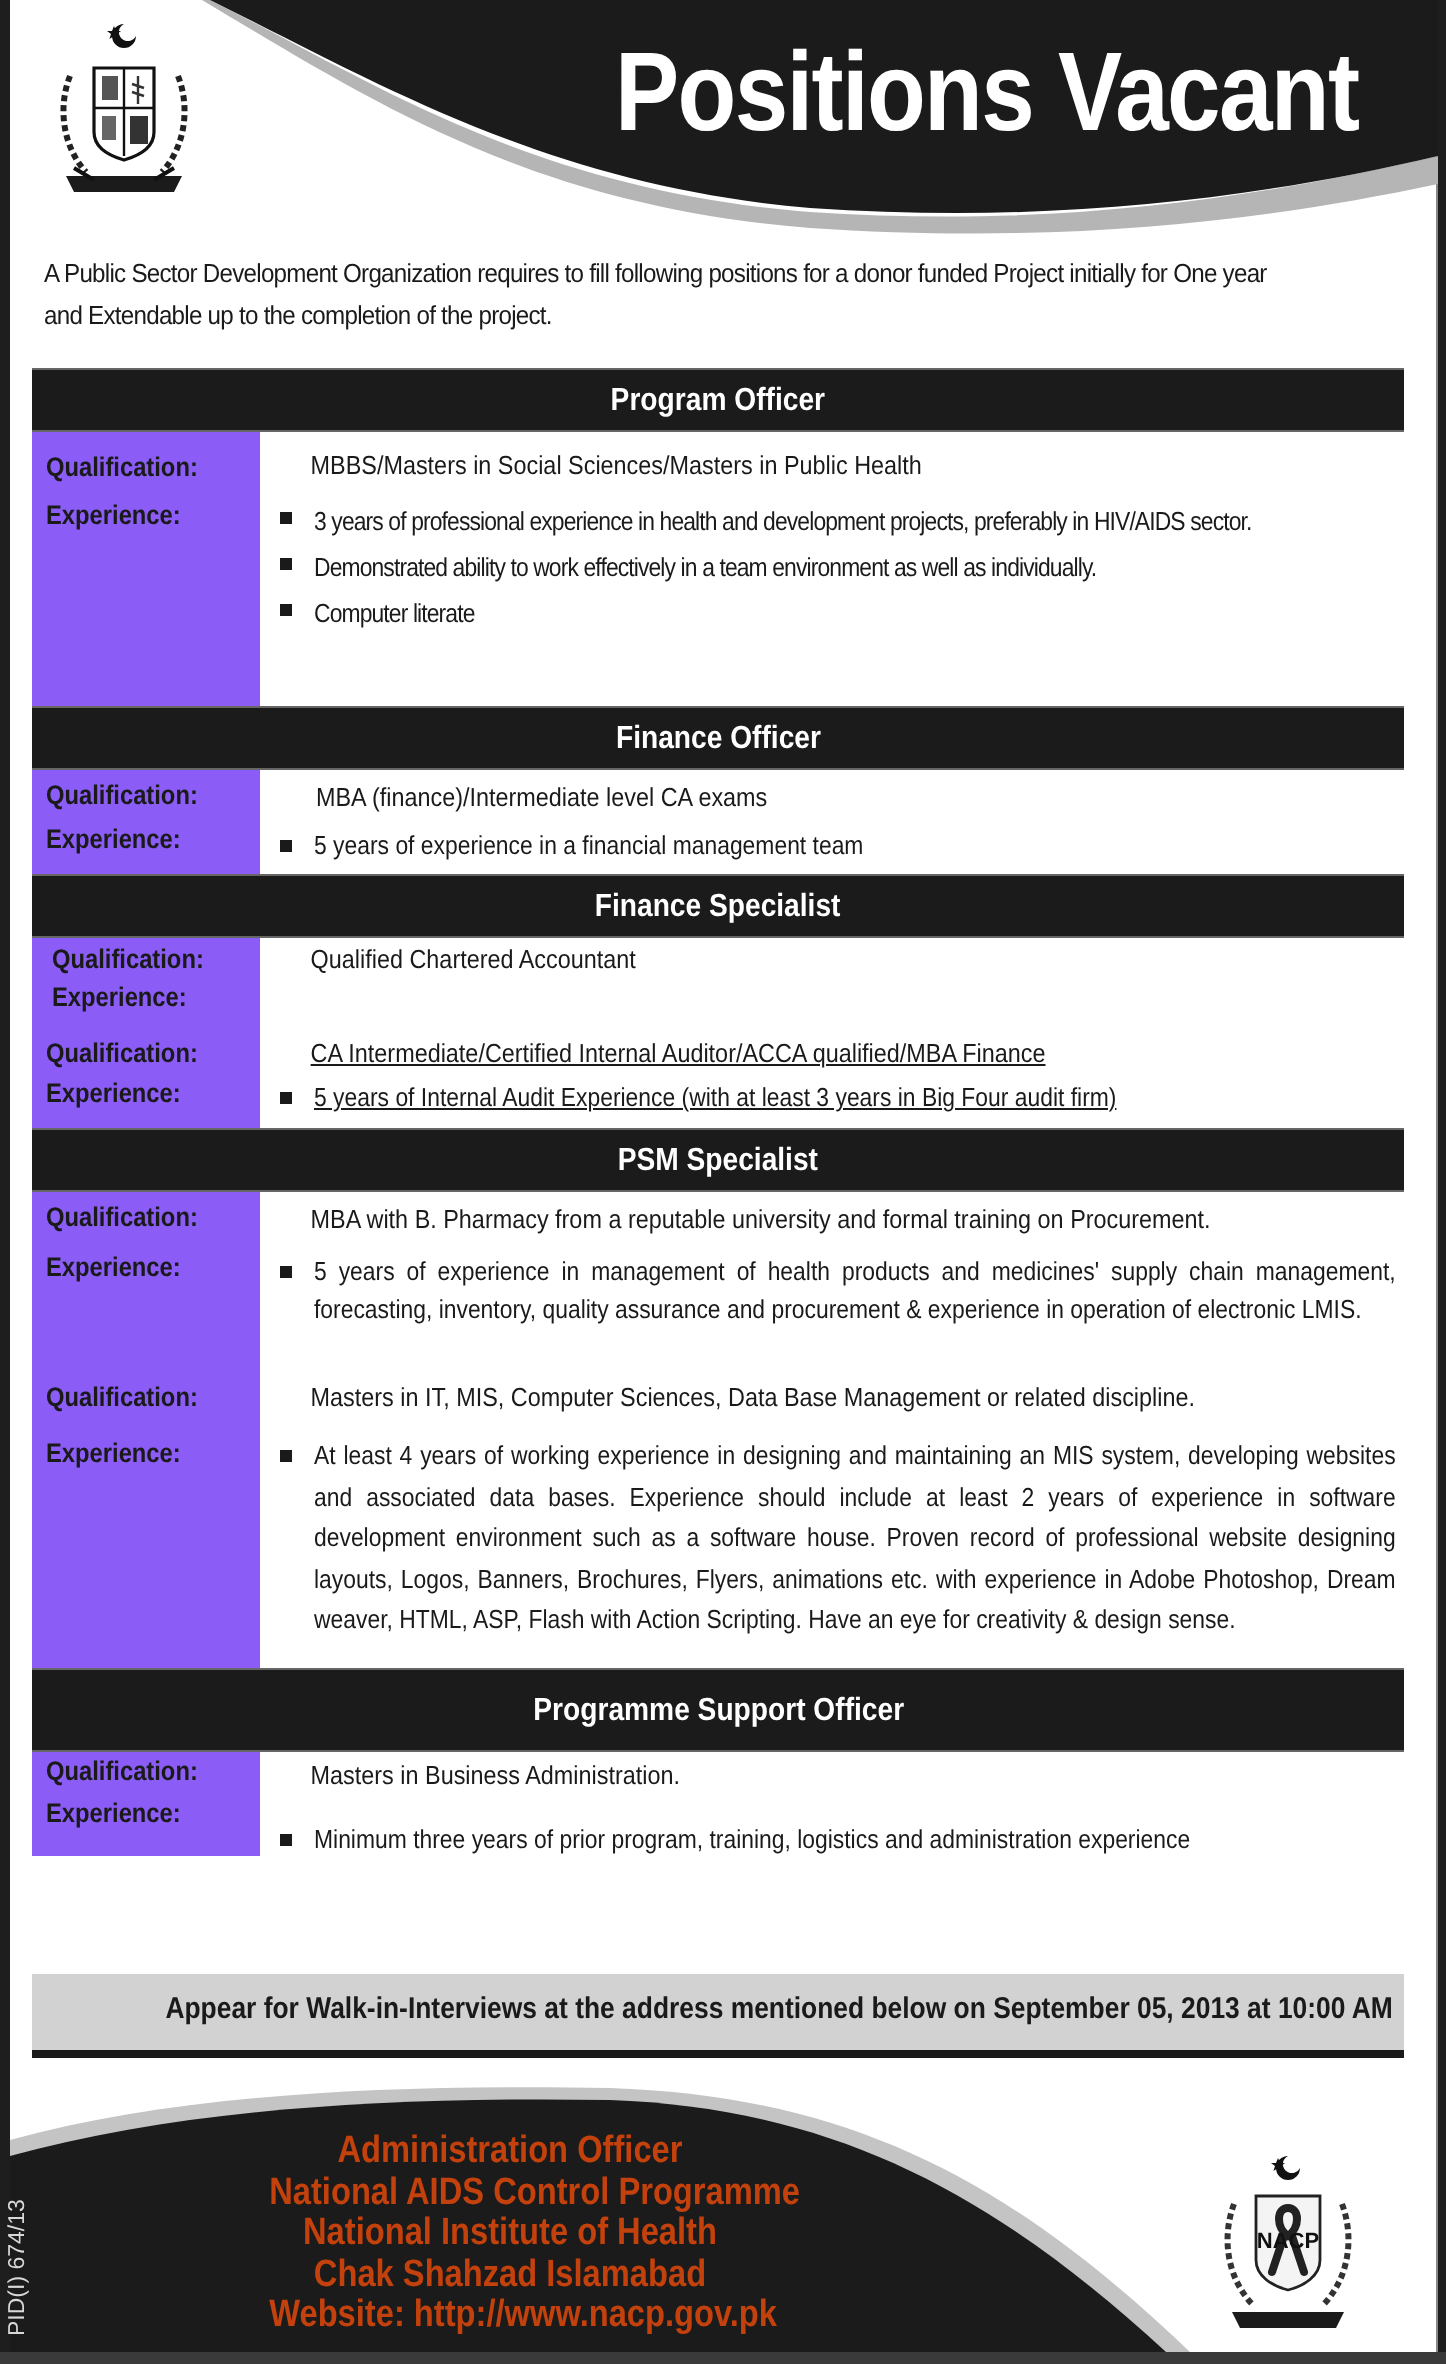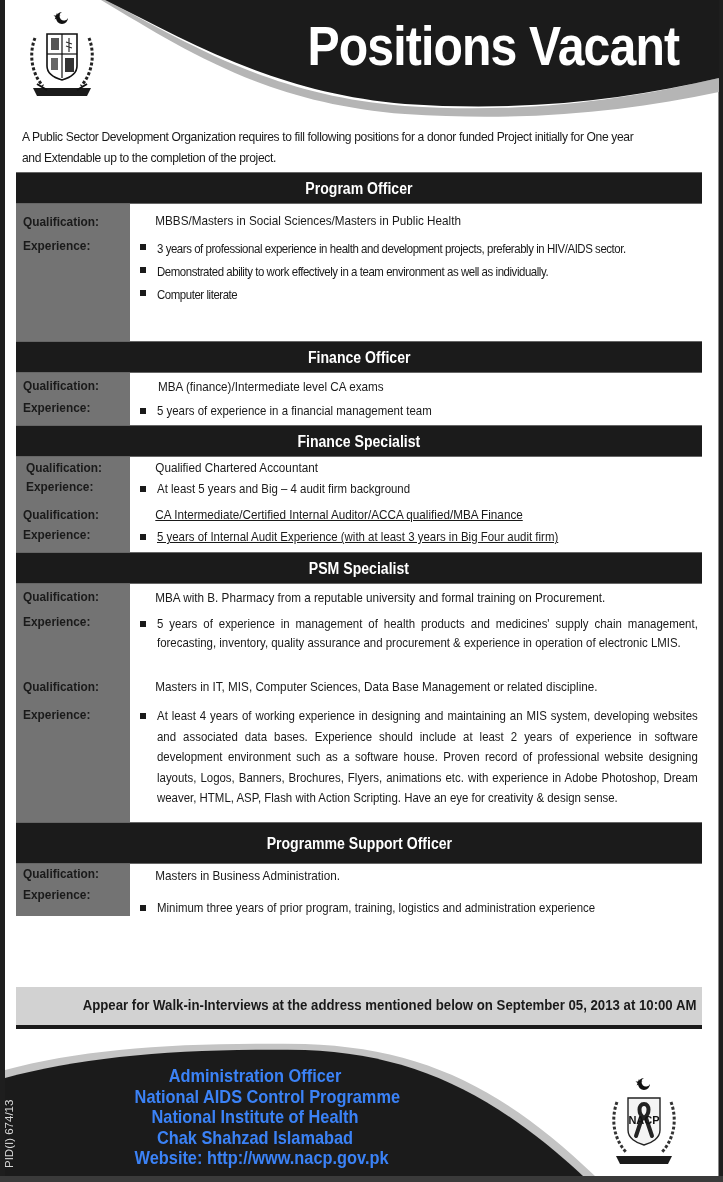--- a/index.html
+++ b/index.html
@@ -16,48 +16,48 @@
   .header svg.wave { position: absolute; left: 0; top: 0; }
   .emblem { position: absolute; left: 22px; top: 8px; width: 70px; height: 96px; }
   .title { position: absolute; right: 40px; top: 8px; color: #fff; font-weight: bold;
            font-size: 56px; letter-spacing: -1px; transform: scaleX(0.86); transform-origin: right top;
            line-height: 76px; white-space: nowrap; }
 
   .intro { position: absolute; left: 22px; top: 126px; width: 690px; font-size: 13px; line-height: 21px;
            letter-spacing: -0.4px; transform: scaleX(0.93); transform-origin: left top; width: 742px; }
 
   
-  .positions { position: absolute; left: 16px; top: 172px; width: 686px; }
+  .positions { position: absolute; left: 16px; top: 184px; width: 686px; }
   .pos { position: relative; }
   .pos-header { background: #1b1b1b; color: #fff; text-align: center; font-weight: bold;
                 font-size: 16px; height: 32px; line-height: 32px; border-top: 1px solid #666; border-bottom: 1px solid #666; }
   .pos-header span { display: inline-block; transform: scaleX(0.88); }
   .pos-body { display: flex; }
-  .pos-labels { width: 114px; background: #737373; flex: none; padding-left: 7px; }
+  .pos-labels { width: 114px; background: #8b5cf6; flex: none; padding-left: 7px; }
   .pos-content { flex: 1; padding-left: 10px; padding-right: 4px; }
   .lbl { font-weight: bold; font-size: 13.5px; display: block; white-space: nowrap;
          transform: scaleX(0.88); transform-origin: left center; }
   .qual { font-size: 13px; display: block; padding-left: 17px; white-space: nowrap;
           transform: scaleX(0.9); transform-origin: left center; }
   .bullets { list-style: none; }
   .bullets li { position: relative; padding-left: 17px; font-size: 13px; }
   .bullets li .bul { position: absolute; left: 0; top: 7px; width: 6px; height: 6px; background: #1a1a1a; }
   .bullets li .txt { display: block; transform: scaleX(0.88); transform-origin: left top; width: 113.6%; }
   .justify { text-align: justify; }
 
   
   .walkin { position: absolute; left: 16px; top: 987px; width: 686px; height: 39px; background: #d2d2d2; }
   .walkin-text { position: absolute; right: 6px; top: 9px; font-weight: bold; font-size: 15px; white-space: nowrap;
                  transform: scaleX(0.88); transform-origin: right center; color: #1a1a1a; }
   .walkin-rule { position: absolute; left: 16px; top: 1025px; width: 686px; height: 4px; background: #1a1a1a; }
 
   
   .footer { position: absolute; left: 5px; top: 1040px; width: 714px; height: 136px; }
   .footer svg.wave { position: absolute; left: 0; top: 0; }
-  .address { position: absolute; left: 110px; top: 26px; width: 280px; text-align: center; color: #3b82f6;
+  .address { position: absolute; left: 110px; top: 26px; width: 280px; text-align: center; color: #c2410c;
              font-weight: bold; font-size: 19px; line-height: 20.5px; }
   .address span { display: block; white-space: nowrap; transform: scaleX(0.86); }
   .pid { position: absolute; left: 3px; top: 1168px; color: #d8d8d8; font-size: 11.5px;
          transform: rotate(-90deg); transform-origin: left top; white-space: nowrap; }
   .nacp-logo { position: absolute; left: 608px; top: 1072px; width: 72px; height: 100px; }
   .bottom-rule { position: absolute; left: 0; top: 1176px; width: 723px; height: 6px; background: #3a3a3a; }
 </style>
 </head>
 <body>
 
@@ -145,26 +145,20 @@
 
     <div class="pos">
       <div class="pos-header"><span>Finance Specialist</span></div>
       <div class="pos-body" style="height:45px;">
         <div class="pos-labels" style="padding-top:3px; padding-left:10px;">
           <span class="lbl" style="height:19px;">Qualification:</span>
           <span class="lbl">Experience:</span>
         </div>
         <div class="pos-content" style="padding-top:3px;">
           <span class="qual" style="height:19px;">Qualified Chartered Accountant</span>
-          <ul class="bullets" style="line-height:19px;">
-            <li>
-                <i class="bul"></i>
-                <span class="txt">At least 5 years and Big – 4 audit firm background</span>
-              </li>
-          </ul>
         </div>
       </div>
     </div>
 
     <div class="pos">
       <div class="pos-body" style="height:50px;">
         <div class="pos-labels" style="padding-top:5px;">
           <span class="lbl" style="height:20px;">Qualification:</span>
           <span class="lbl">Experience:</span>
         </div>

